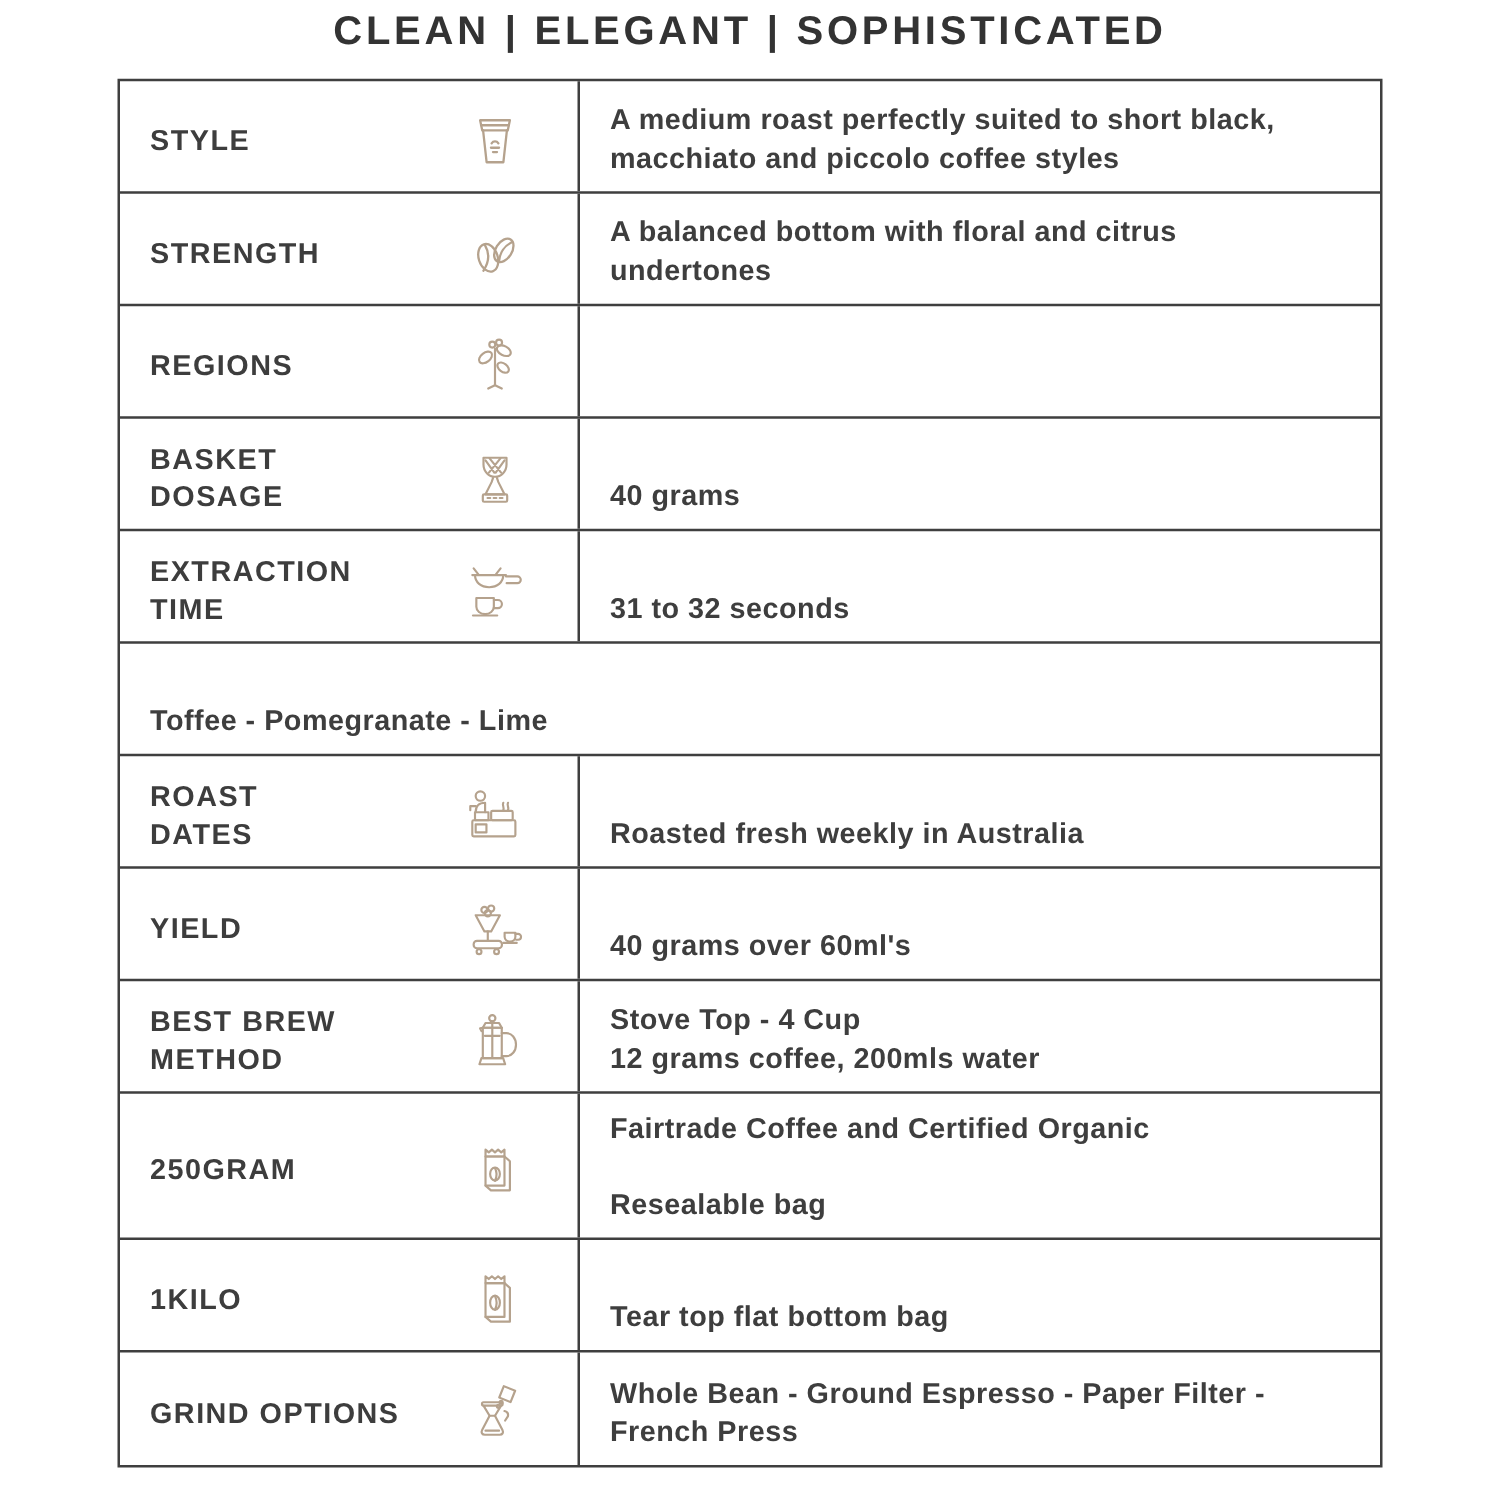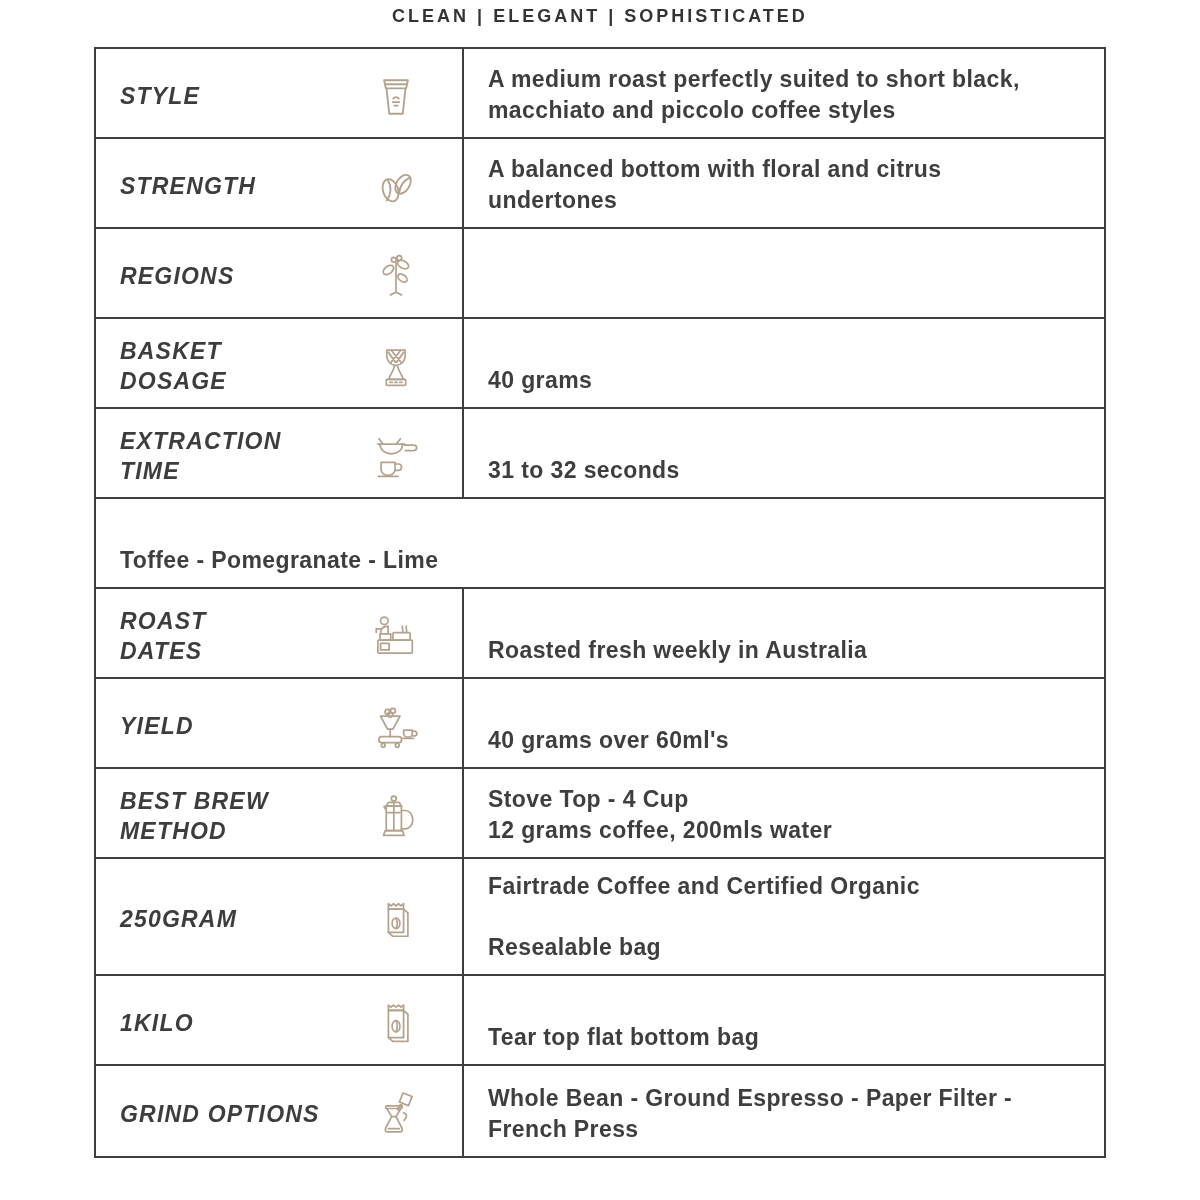--- a/index.html
+++ b/index.html
@@ -11,21 +11,21 @@
     font-family: "Liberation Sans", "DejaVu Sans", sans-serif;
     color: #3d3d3d;
   }
   .page {
     width: 1200px;
     height: 1200px;
     padding-top: 6px;
   }
   .tagline {
     text-align: center;
-    font-size: 18px;
+    font-size: 32px;
     font-weight: 700;
     letter-spacing: 3px;
     color: #333333;
     margin-bottom: 20px;
   }
   .spec-table {
     width: 1012px;
     margin: 0 auto;
     border: 2px solid #3f3f3f;
   }
@@ -35,21 +35,20 @@
     border-bottom: 2px solid #3f3f3f;
     min-height: 90px;
   }
   .row:last-child { border-bottom: none; }
   .label-cell {
     display: flex;
     align-items: center;
     justify-content: space-between;
     padding: 8px 40px 1px 24px;
     border-right: 2px solid #3f3f3f;
-    font-style: italic;
   }
   .label {
     font-size: 23px;
     font-weight: 600;
     letter-spacing: 1.2px;
     line-height: 1.28;
     color: #3d3d3d;
     text-transform: uppercase;
     white-space: pre-line;
   }

